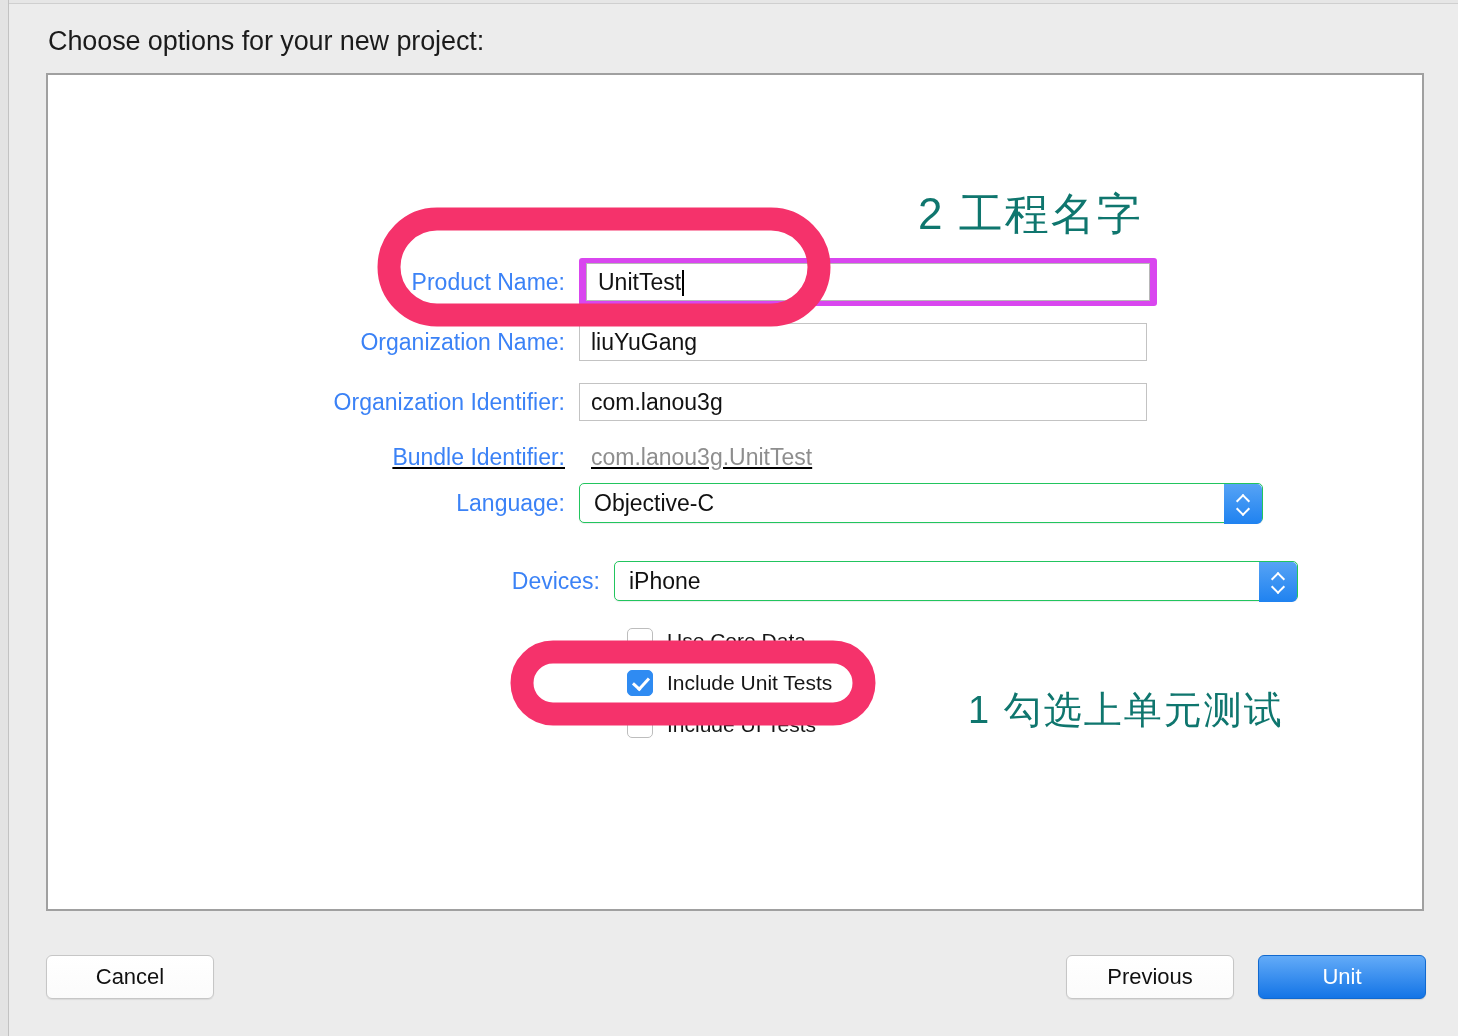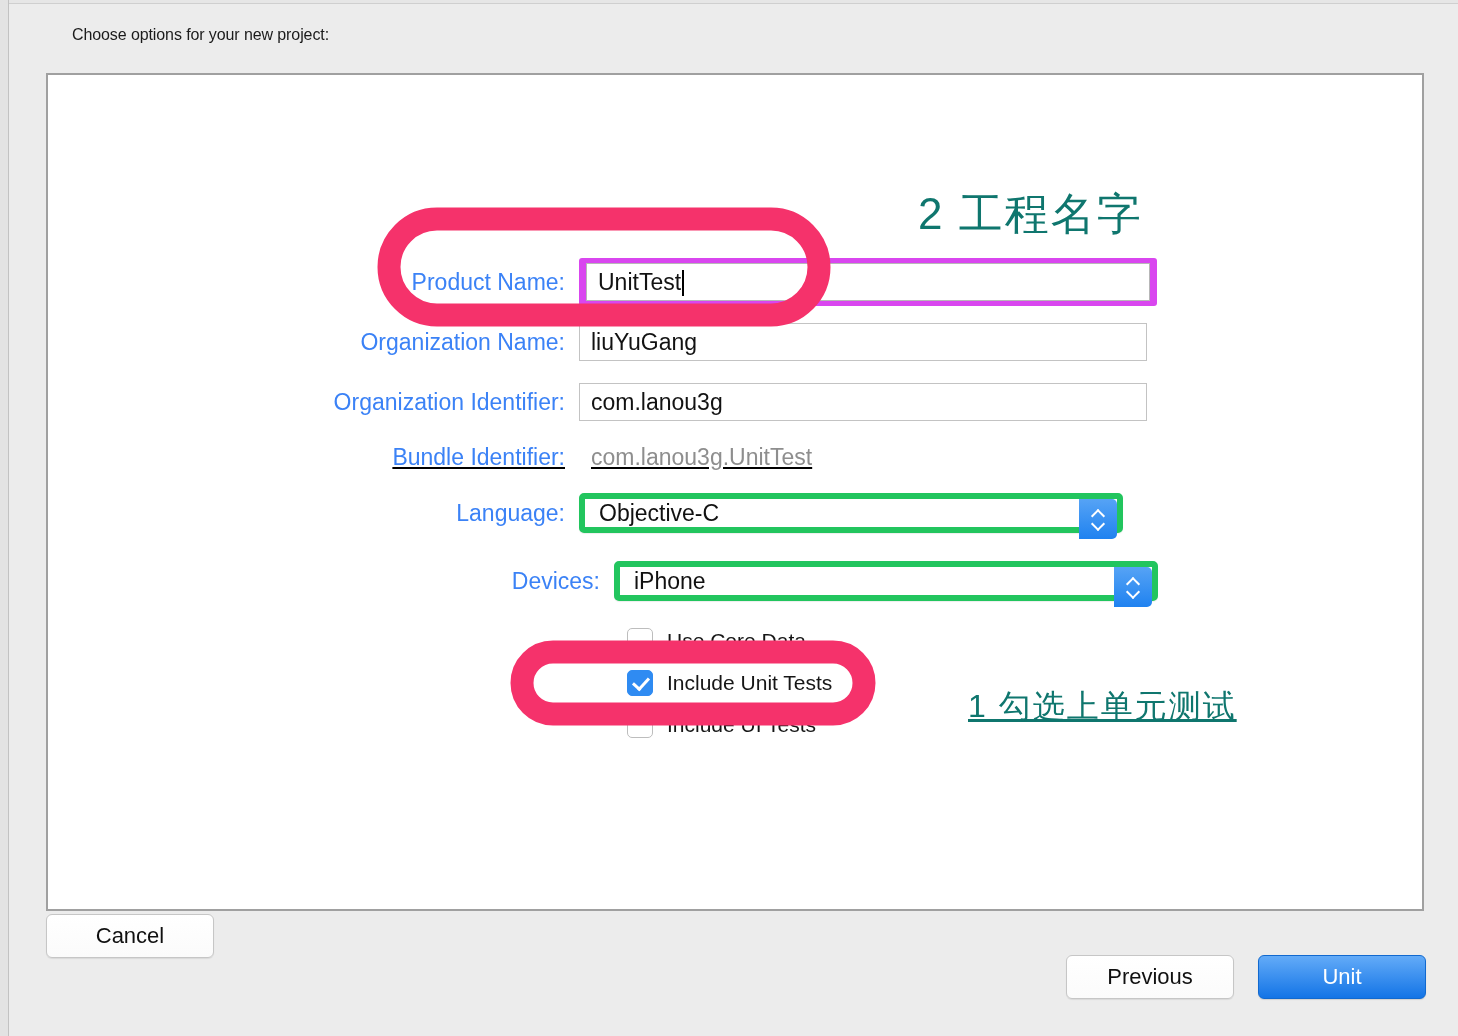--- a/index.html
+++ b/index.html
@@ -36,25 +36,24 @@
     left: 0; top: 0;
     width: 1458px;
     height: 1036px;
     background: #ececec;
   }
 
   .dialog-title {
     position: absolute;
     left: 48px;
     top: 26px;
-    font-size: 16px;
+    font-size: 27px;
     color: #1b1b1b;
     letter-spacing: -0.1px;
     white-space: nowrap;
-    margin-left: 24px;
   }
 
   .content-box {
     position: absolute;
     left: 46px;
     top: 73px;
     width: 1378px;
     height: 838px;
     background: #ffffff;
     border: 2px solid #a0a0a0;
@@ -128,24 +127,24 @@
 
   .static-value {
     font-size: 23px;
     color: #8e8e8e;
     padding-left: 12px;
     white-space: nowrap;
   }
 
   
   .popup {
-    width: 544px;
+    width: 684px;
     height: 40px;
     background: #ffffff;
-    border: 6px solid #22c55e;
+    border: 1px solid #22c55e;
     border-radius: 5px;
     box-sizing: border-box;
     display: flex;
     align-items: center;
     padding-left: 14px;
     font-size: 23px;
     color: #111;
     position: relative;
     box-shadow: 0 1px 1px rgba(0,0,0,0.07);
   }
@@ -235,21 +234,21 @@
   }
   .annot-text {
     position: absolute;
     color: #0f766e;
     white-space: nowrap;
     font-size: 44px;
     letter-spacing: 2px;
     margin-left: 34px;
   }
   .annot-text.t1 { left: 884px; top: 185px; }
-  .annot-text.t2 { left: 934px; top: 685px; font-size: 32px; text-decoration: underline; }
+  .annot-text.t2 { left: 934px; top: 685px; font-size: 38px; }
 
   
   .btn {
     position: absolute;
     height: 44px;
     border-radius: 6px;
     display: flex;
     align-items: center;
     justify-content: center;
     font-size: 22px;
@@ -260,21 +259,21 @@
     border: 1px solid #c6c6c6;
     color: #101010;
     box-shadow: 0 1px 1px rgba(0,0,0,0.08);
   }
   .btn-default {
     background: linear-gradient(180deg, #63abf8 0%, #1374e6 100%);
     border: 1px solid #1169cf;
     color: #ffffff;
     box-shadow: 0 1px 1px rgba(0,0,0,0.12);
   }
-  .btn-cancel   { left: 46px;   top: 914px; width: 168px; }
+  .btn-cancel   { left: 46px;   top: 955px; width: 168px; }
   .btn-previous { left: 1066px; top: 955px; width: 168px; }
   .btn-next     { left: 1258px; top: 955px; width: 168px; }
 </style>
 </head>
 <body>
 
 <div class="dialog">
 
   <div class="window-edge-top"></div>
   <div class="window-edge-left"></div>
@@ -306,21 +305,21 @@
         <div class="field">
           <span>com.lanou3g</span>
         </div>
       </div>
 
       <div class="row" style="top: 362px; text-decoration: underline;">
         <div class="row-label">Bundle Identifier:</div>
         <div class="static-value">com.lanou3g.UnitTest</div>
       </div>
 
-      <div class="row" style="top: 418px;">
+      <div class="row" style="top: 408px;">
         <div class="row-label">Language:</div>
         <div class="popup">
           <span>Objective-C</span>
           <span class="stepper">
             <span class="chev up"></span>
             <span class="chev down"></span>
           </span>
         </div>
       </div>
 

